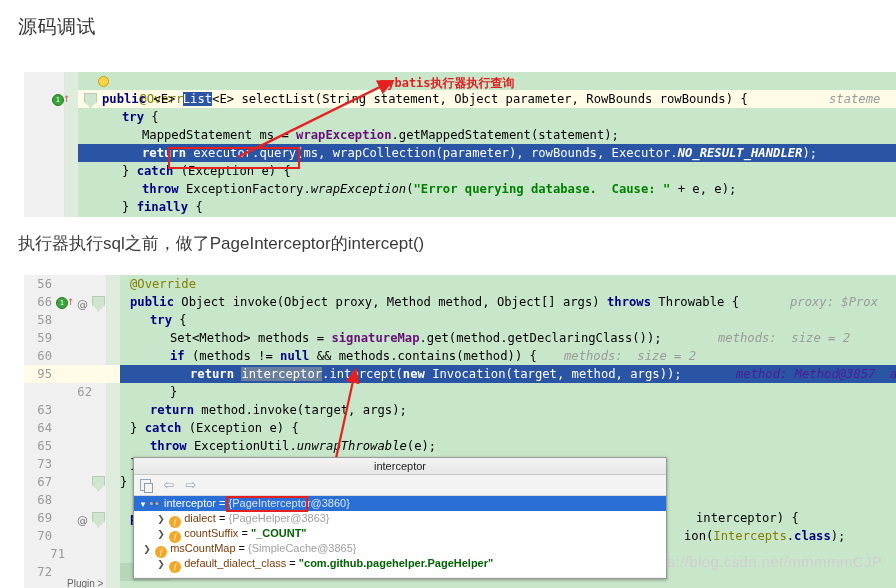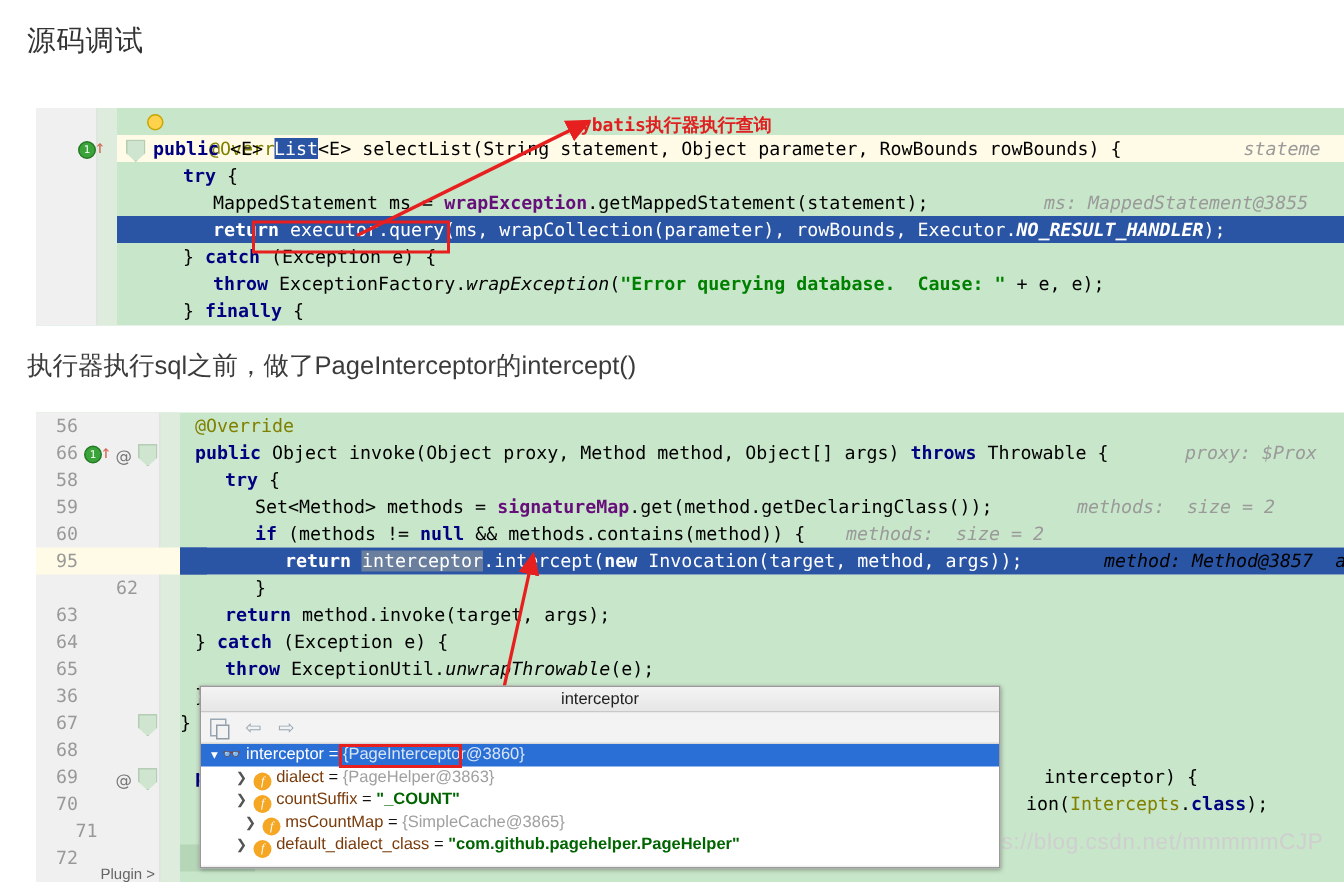--- a/index.html
+++ b/index.html
@@ -197,21 +197,20 @@
 
   
   <div class="code-line" style="left:78px;top:18px;"><span class="kw">public</span> &lt;E&gt; <span class="sel-word">List</span>&lt;E&gt; selectList(String statement, Object parameter, RowBounds rowBounds) {</div>
   <div class="code-line hint" style="left:805px;top:18px;">stateme</div>
 
   
   <div class="code-line" style="left:98px;top:36px;"><span class="kw">try</span> {</div>
 
   
   <div class="code-line" style="left:118px;top:54px;">MappedStatement ms = <span class="fld">wrapException</span>.getMappedStatement(statement);</div>
-  <div class="code-line hint" style="left:672px;top:54px;">ms: MappedStatement@3855</div>
 
   
   <div class="sel-row" style="left:54px;top:72px;width:818px;"></div>
   <div class="sel-row" style="left:54px;top:72px;width:18px;"></div>
   <div class="code-line" style="left:118px;top:72px;color:#ffffff;"><span class="kw" style="color:#ffffff;">return</span> executor.query(ms, wrapCollection(parameter), rowBounds, Executor.<span class="whitei">NO_RESULT_HANDLER</span>);</div>
 
   
   <div class="code-line" style="left:98px;top:90px;">} <span class="kw">catch</span> (Exception e) {</div>
 
   
@@ -249,21 +248,21 @@
   <div class="ln" style="left:0;top:0px;width:28px;">56</div>
   <div class="ln" style="left:0;top:18px;width:28px;">66</div>
   <div class="ln" style="left:0;top:36px;width:28px;">58</div>
   <div class="ln" style="left:0;top:54px;width:28px;">59</div>
   <div class="ln" style="left:0;top:72px;width:28px;">60</div>
   <div class="ln" style="left:0;top:90px;width:28px;">95</div>
   <div class="ln" style="left:0;top:108px;width:28px;padding-left:40px;">62</div>
   <div class="ln" style="left:0;top:126px;width:28px;">63</div>
   <div class="ln" style="left:0;top:144px;width:28px;">64</div>
   <div class="ln" style="left:0;top:162px;width:28px;">65</div>
-  <div class="ln" style="left:0;top:180px;width:28px;">36</div>
+  <div class="ln" style="left:0;top:180px;width:28px;">73</div>
   <div class="ln" style="left:0;top:198px;width:28px;">67</div>
   <div class="ln" style="left:0;top:216px;width:28px;">68</div>
   <div class="ln" style="left:0;top:234px;width:28px;">69</div>
   <div class="ln" style="left:0;top:252px;width:28px;">70</div>
   <div class="ln" style="left:13px;top:270px;width:28px;">71</div>
   <div class="ln" style="left:0;top:288px;width:28px;">72</div>
 
   
   <div class="breakp" style="left:32px;top:22px;">1</div>
   <div class="uparrow" style="left:43px;top:20px;">↑</div>
@@ -284,21 +283,21 @@
   <div class="code-line" style="left:146px;top:54px;">Set&lt;Method&gt; methods = <span class="fld">signatureMap</span>.get(method.getDeclaringClass());</div>
   <div class="code-line hint" style="left:694px;top:54px;">methods:  size = 2</div>
 
   <div class="code-line" style="left:146px;top:72px;"><span class="kw">if</span> (methods != <span class="kw">null</span> &amp;&amp; methods.contains(method)) {</div>
   <div class="code-line hint" style="left:540px;top:72px;">methods:  size = 2</div>
 
   
   <div class="sel-row" style="left:96px;top:90px;width:776px;"></div>
   <div class="sel-row" style="left:96px;top:90px;width:18px;"></div>
   <div class="code-line" style="left:166px;top:90px;color:#ffffff;"><span class="kw" style="color:#ffffff;">return</span> <span class="word-hl" style="color:#ffffff;background:#6a7f9e;">interceptor</span>.intercept(<span class="kw" style="color:#ffffff;">new</span> Invocation(target, method, args));</div>
-  <div class="code-line" style="left:712px;top:90px;color:#000000;font-style:italic;">method: Method@3857  a</div>
+  <div class="code-line" style="left:712px;top:90px;color:#4c1d95;font-style:italic;">method: Method@3857  a</div>
 
   <div class="code-line" style="left:146px;top:108px;">}</div>
 
   <div class="code-line" style="left:126px;top:126px;"><span class="kw">return</span> method.invoke(target, args);</div>
 
   <div class="code-line" style="left:106px;top:144px;">} <span class="kw">catch</span> (Exception e) {</div>
 
   <div class="code-line" style="left:126px;top:162px;"><span class="kw">throw</span> ExceptionUtil.<span class="stat">unwrapThrowable</span>(e);</div>
 
   <div class="code-line" style="left:106px;top:180px;">}</div>
@@ -344,21 +343,21 @@
     </div>
 
     <div class="tree-row" style="padding-left:22px;">
       <span class="chev">❯</span>&nbsp;<span class="fico">f</span>&nbsp;<span class="vname">dialect</span><span> = </span><span class="vref">{PageHelper@3863}</span>
     </div>
 
     <div class="tree-row" style="padding-left:22px;">
       <span class="chev">❯</span>&nbsp;<span class="fico">f</span>&nbsp;<span class="vname">countSuffix</span><span> = </span><span class="vstr">"_COUNT"</span>
     </div>
 
-    <div class="tree-row" style="padding-left:8px;margin-left:20px;">
+    <div class="tree-row" style="padding-left:8px;">
       <span class="chev">❯</span>&nbsp;<span class="fico">f</span>&nbsp;<span class="vname">msCountMap</span><span> = </span><span class="vref">{SimpleCache@3865}</span>
     </div>
 
     <div class="tree-row" style="padding-left:22px;">
       <span class="chev">❯</span>&nbsp;<span class="fico">f</span>&nbsp;<span class="vname">default_dialect_class</span><span> = </span><span class="vstr">"com.github.pagehelper.PageHelper"</span>
     </div>
   </div>
 </div>
 
 <div class="red-box" style="left:226px;top:496px;width:82px;height:16px;"></div>

